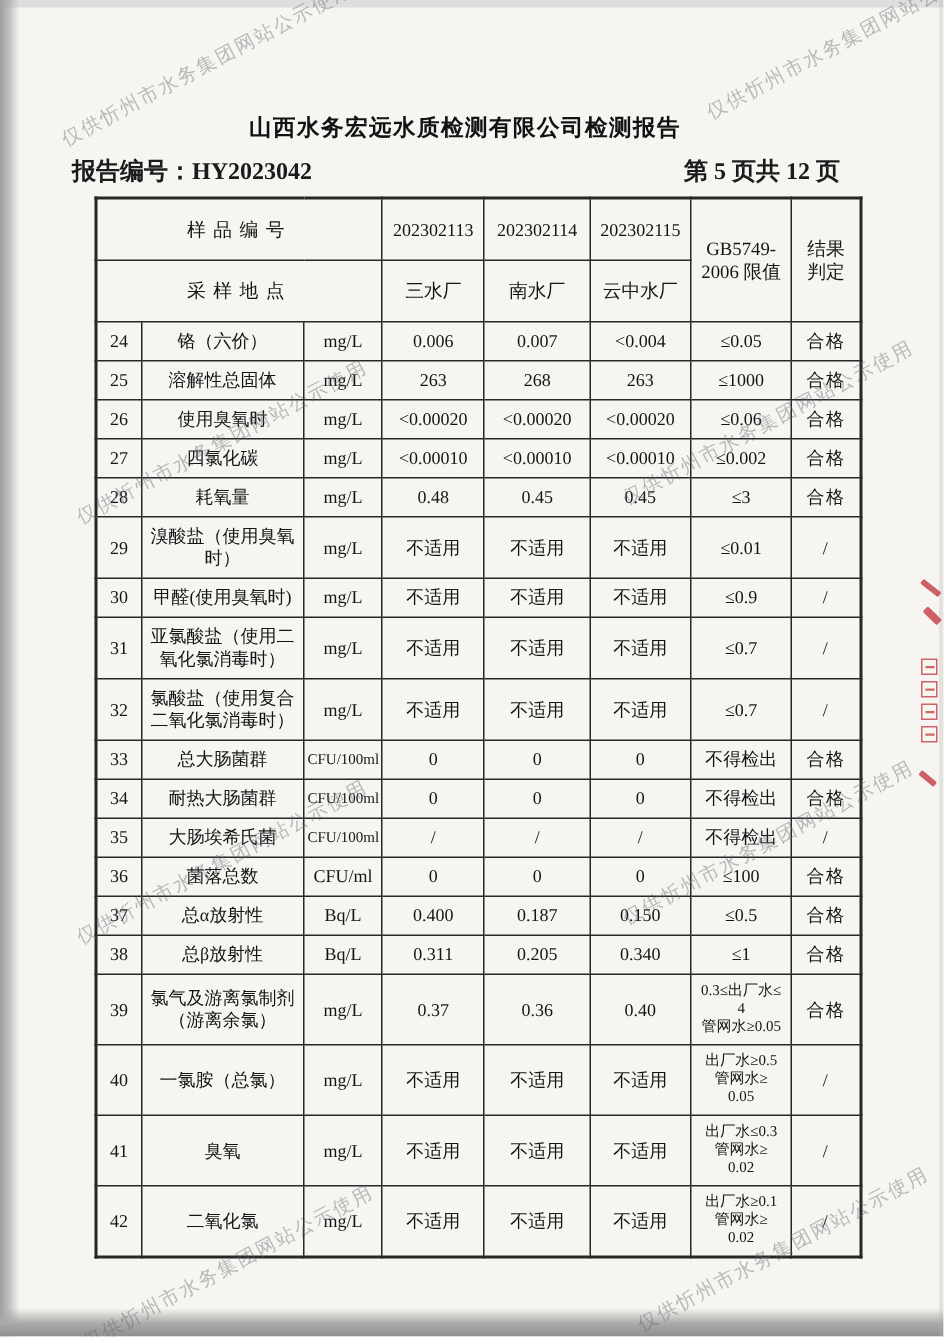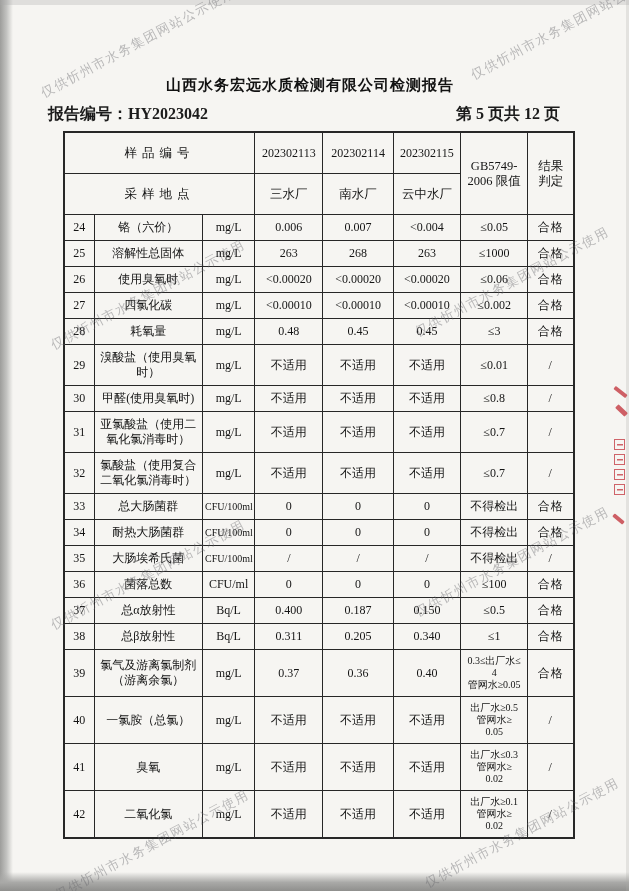--- a/index.html
+++ b/index.html
@@ -187,21 +187,21 @@
           <td class="c-limit">≤0.01</td>
           <td class="c-res">/</td>
         </tr>
         <tr>
           <td class="c-no">30</td>
           <td class="c-name">甲醛(使用臭氧时)</td>
           <td class="c-unit">mg/L</td>
           <td class="c-val">不适用</td>
           <td class="c-val">不适用</td>
           <td class="c-val">不适用</td>
-          <td class="c-limit">≤0.8</td>
+          <td class="c-limit">≤0.9</td>
           <td class="c-res">/</td>
         </tr>
         <tr>
           <td class="c-no">31</td>
           <td class="c-name">亚氯酸盐（使用二氧化氯消毒时）</td>
           <td class="c-unit">mg/L</td>
           <td class="c-val">不适用</td>
           <td class="c-val">不适用</td>
           <td class="c-val">不适用</td>
           <td class="c-limit">≤0.7</td>

